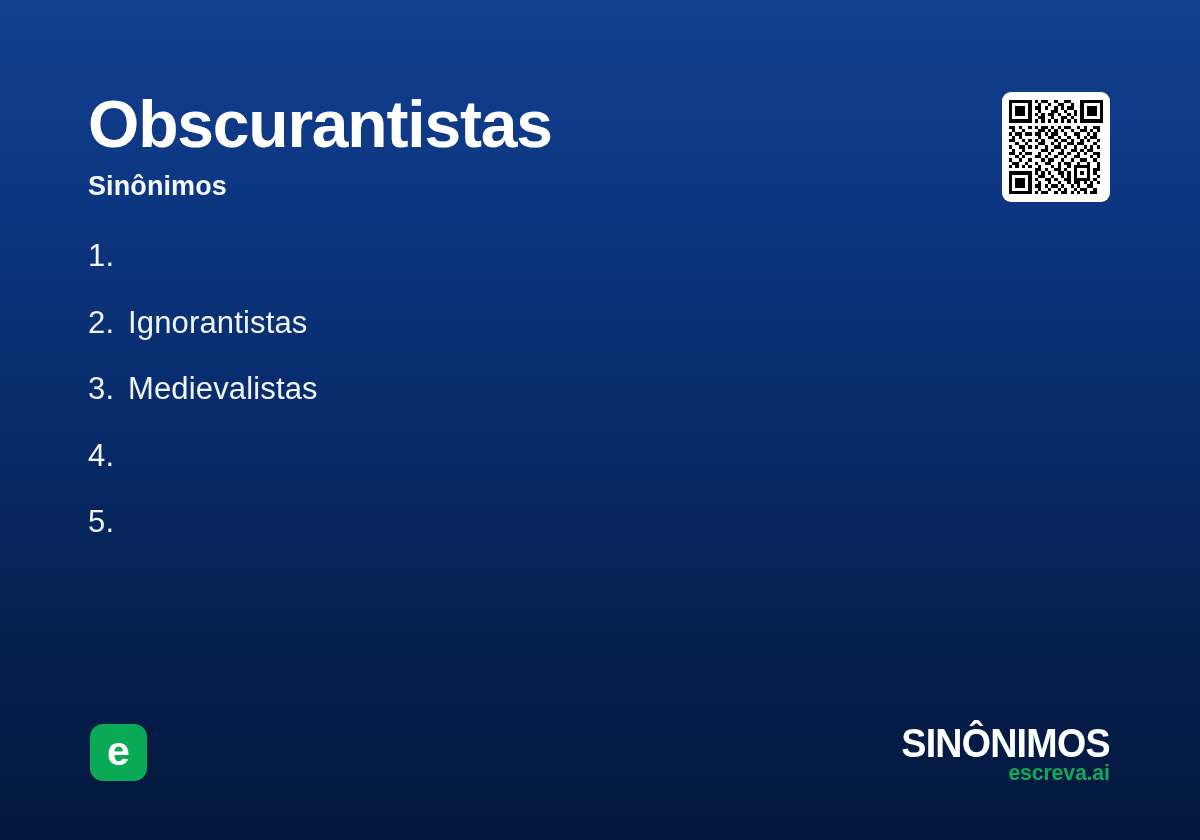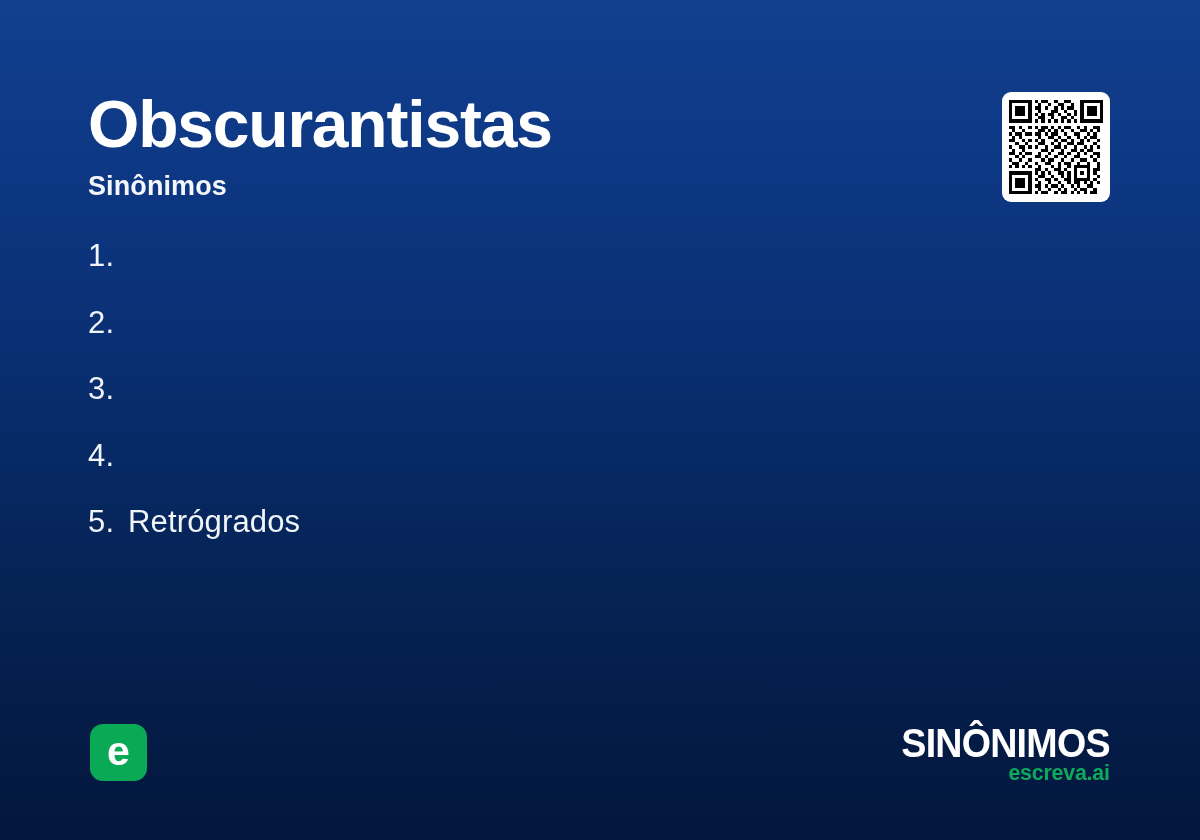--- a/index.html
+++ b/index.html
@@ -427,30 +427,31 @@
       </g>
     </svg>
   </div>
 
   <ol class="synonym-list">
     <li class="synonym-item">
       <span class="synonym-index">1.</span>
     </li>
     <li class="synonym-item">
       <span class="synonym-index">2.</span>
+      <span class="synonym-label">Ignorantistas</span>
     </li>
     <li class="synonym-item">
       <span class="synonym-index">3.</span>
+      <span class="synonym-label">Medievalistas</span>
     </li>
     <li class="synonym-item">
       <span class="synonym-index">4.</span>
     </li>
     <li class="synonym-item">
       <span class="synonym-index">5.</span>
-      <span class="synonym-label">Retrógrados</span>
     </li>
   </ol>
 
   <div class="brand-mark">
     <span class="brand-mark-letter">e</span>
   </div>
 
   <div class="wordmark">
     <div class="wordmark-main">SINÔNIMOS</div>
     <div class="wordmark-sub">escreva.ai</div>

